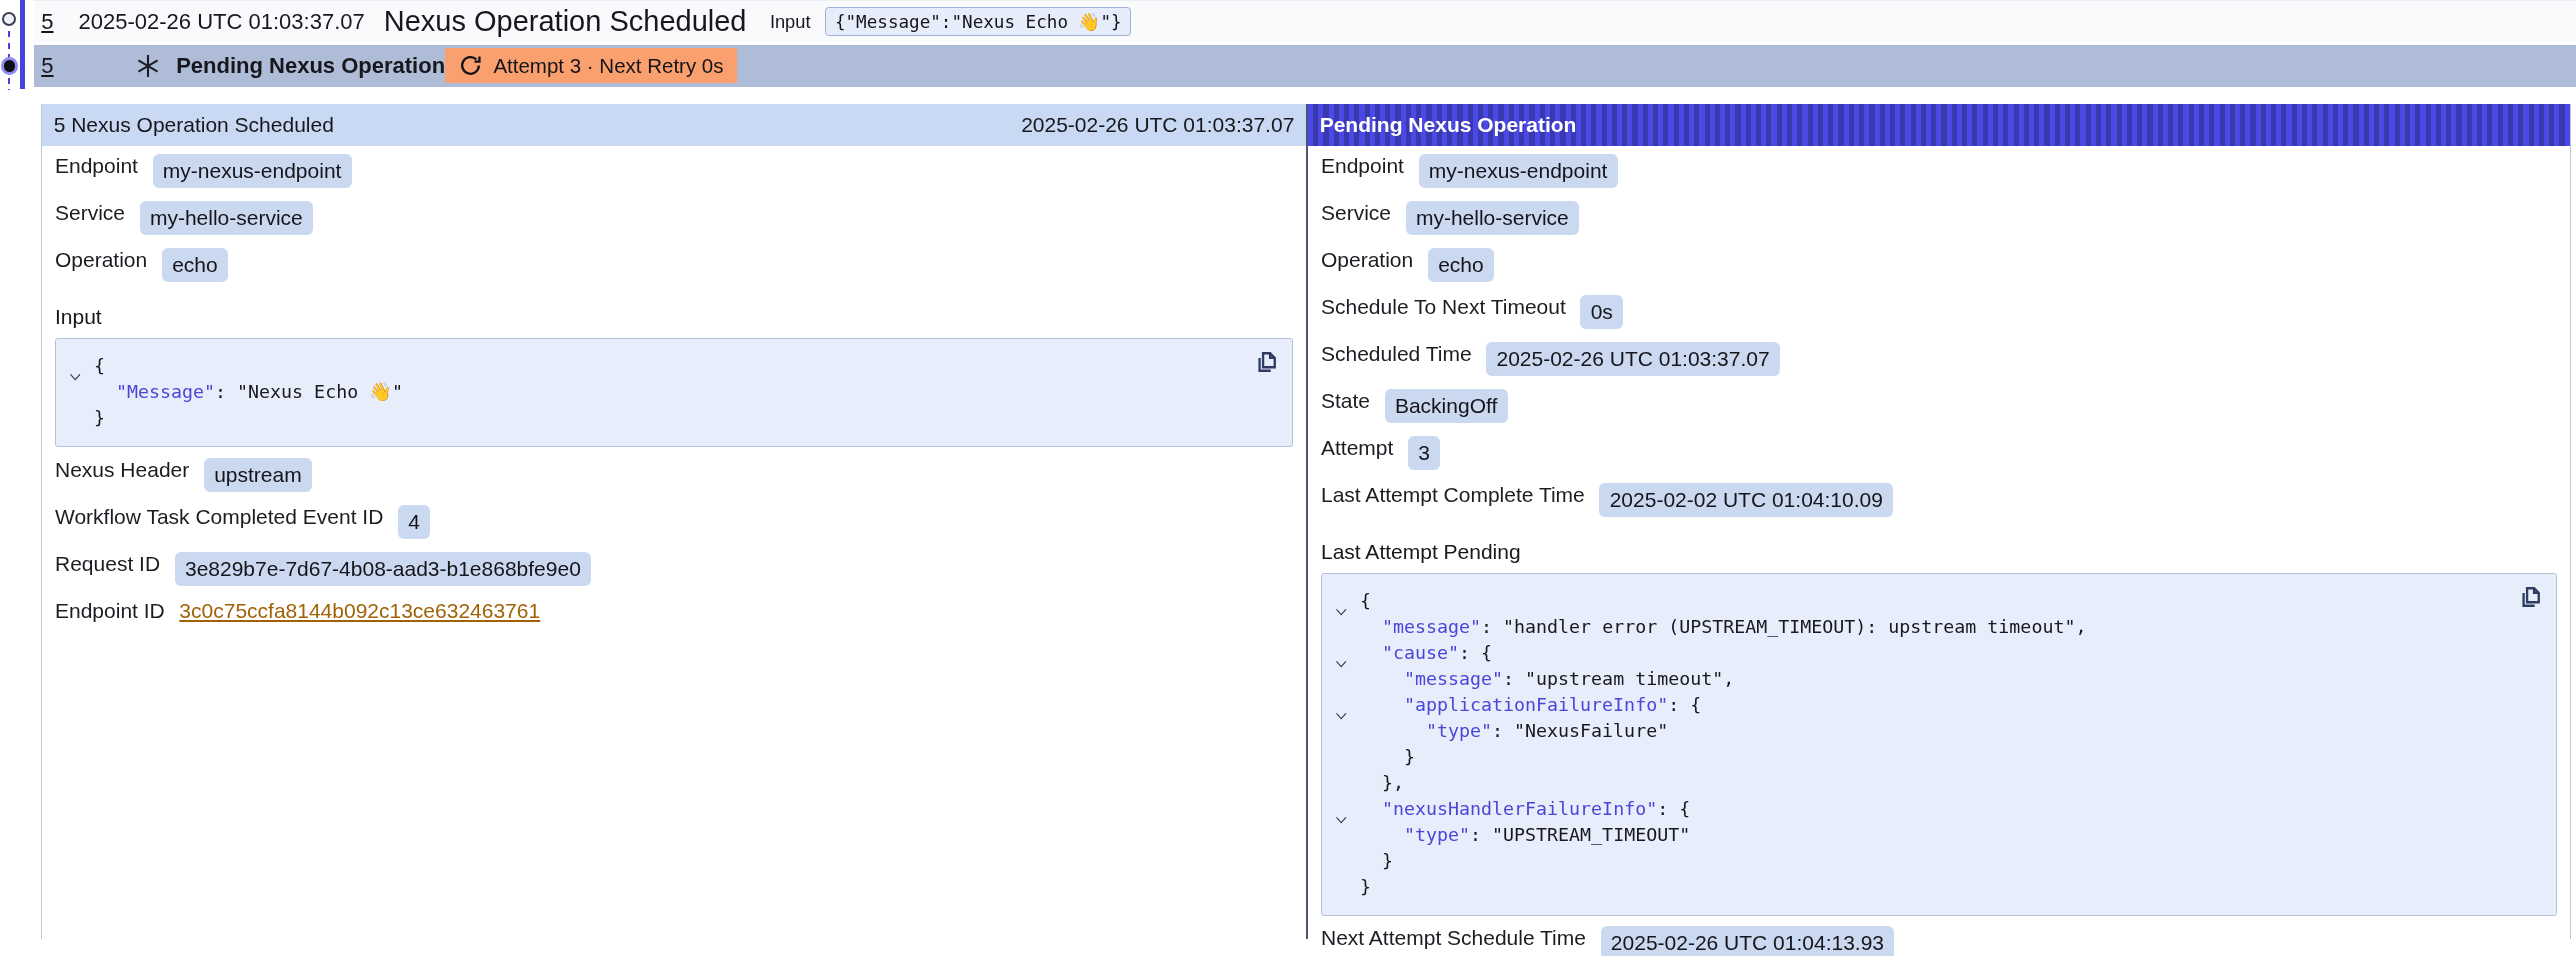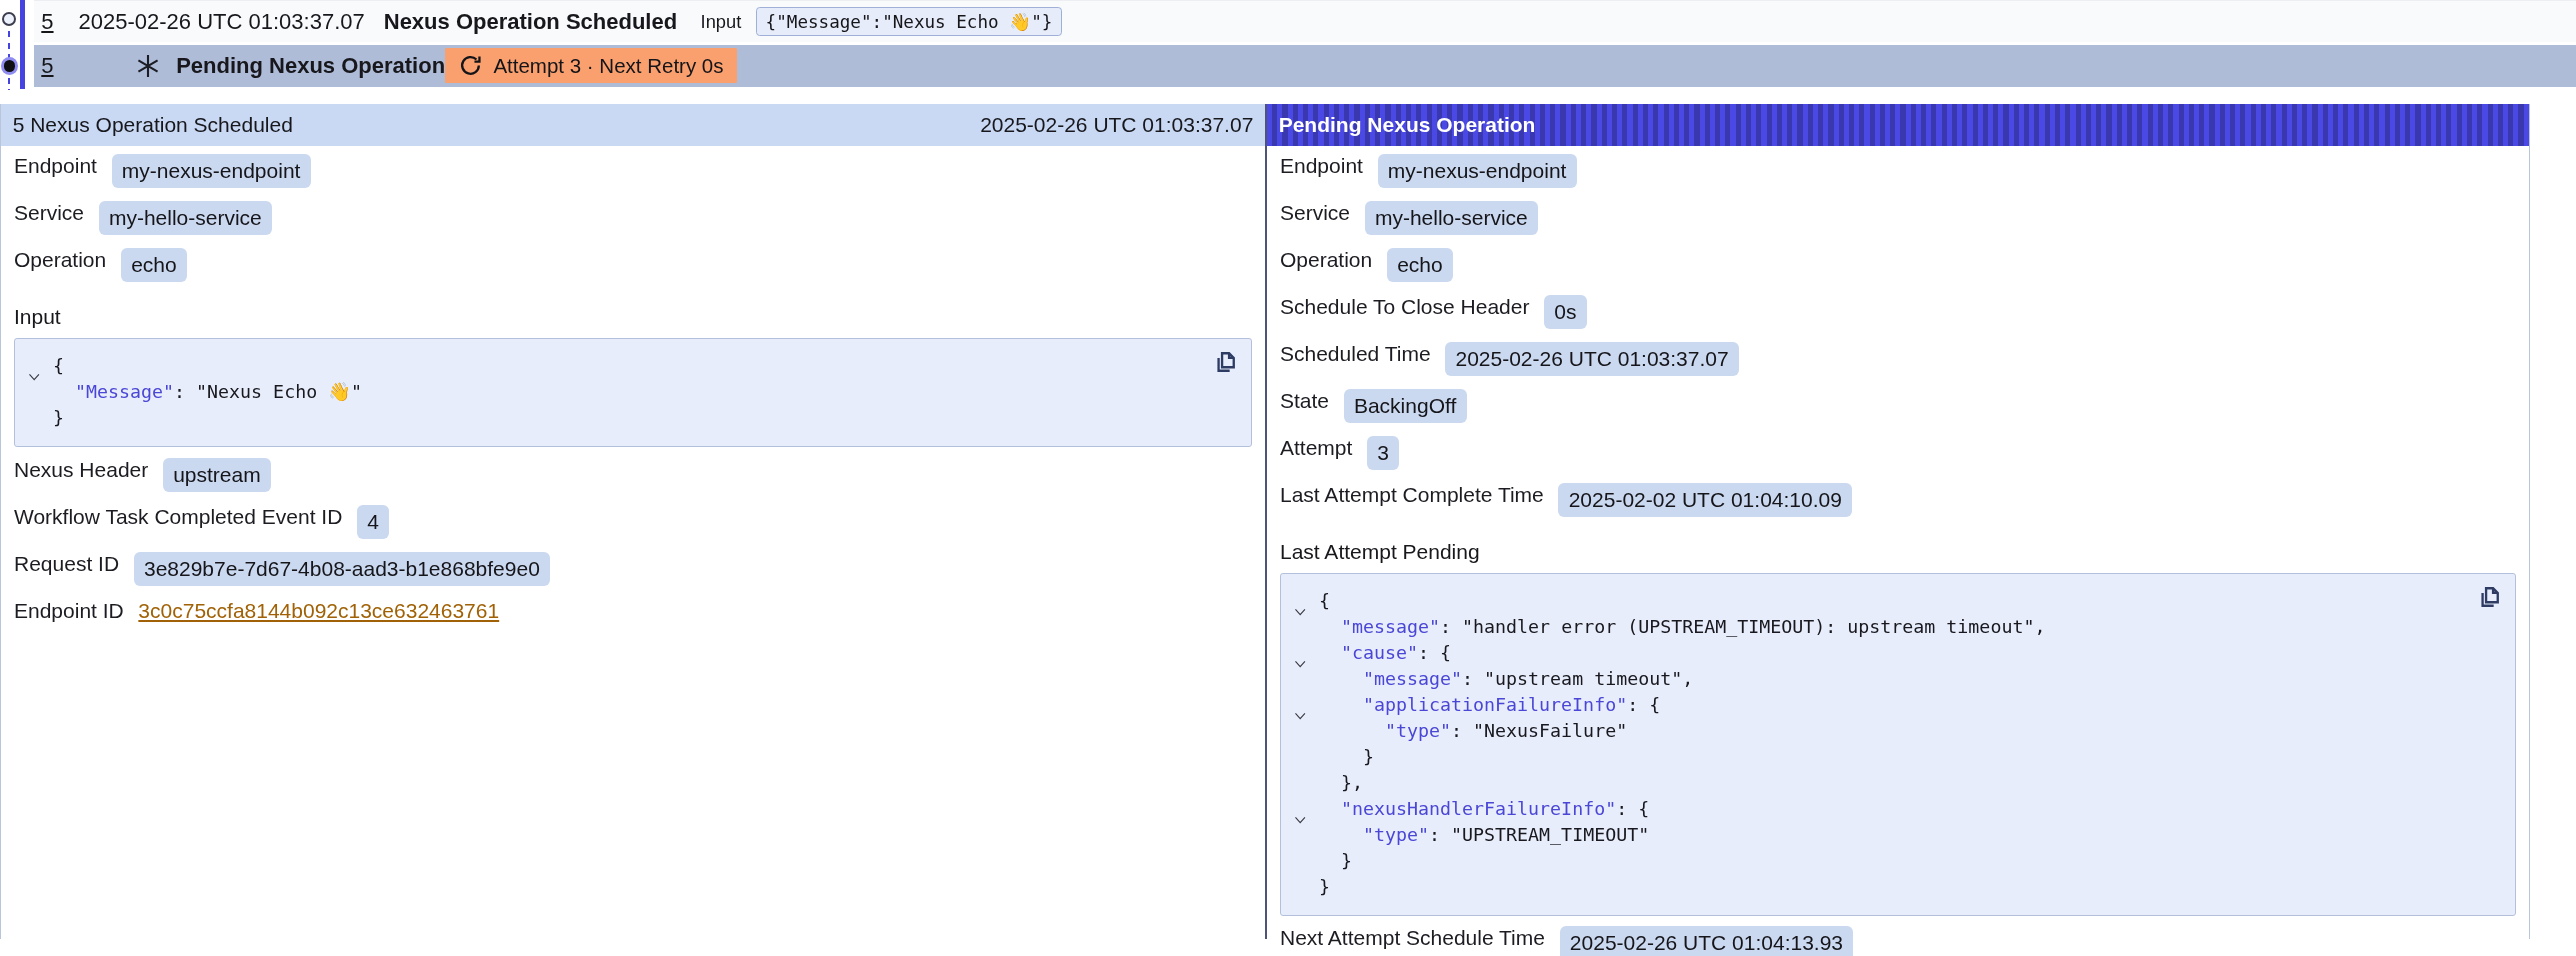--- a/index.html
+++ b/index.html
@@ -14,33 +14,33 @@
     background:#eef2fd;border:2.2px solid #3d3f4e}
   .rail-circle-filled{position:absolute;left:3.7px;top:60px;width:11.7px;height:11.7px;border-radius:50%;
     background:#101014;box-shadow:0 0 0 2.9px #8f8cf2}
 
   
   .row{display:flex;align-items:center}
   .row1{height:42px;background:#f8fafc;margin-left:34px;border-top:1.5px solid #eceef2}
   .row2{height:42px;background:#aebcd8;margin-left:34px;margin-top:2.9px}
   .ev-id{font-size:22px;color:#15151a;text-decoration:underline;padding-left:7.3px;cursor:pointer}
   .ev-time{font-size:22px;margin-left:25px}
-  .ev-title{font-size:22px;font-weight:700;margin-left:19px}
+  .ev-title{font-size:29px;font-weight:400;margin-left:19px}
   .ev-input-label{font-size:18.3px;margin-left:23.4px}
   .ev-chip{font-family:"DejaVu Sans Mono",monospace;font-size:17.6px;margin-left:14.6px;
     background:#e7ecfa;border:1.5px solid #9fafd8;border-radius:3.7px;padding:3.7px 8.8px;color:#15151a}
   .asterisk{width:28px;height:28px;margin-left:80px}
   .asterisk svg{width:28px;height:28px;stroke:#1c1c24;stroke-width:1.8;fill:none}
   .pending-title{font-size:22px;font-weight:700;margin-left:14.6px}
   .retry-badge{display:flex;align-items:center;gap:10.3px;background:#f9a06e;border-radius:1.5px;
     padding:5.1px 13px;font-size:20.5px;color:#141419}
   .retry-badge svg{width:25px;height:25px;stroke:#141419;stroke-width:2.2;fill:none}
 
   
-  .panels{display:flex;margin-top:17.6px;height:835px}
+  .panels{display:flex;margin-left:41px;margin-top:17.6px;height:835px}
   .panel{width:1265px;position:relative;background:#ffffff}
   .panel.left{border-left:1.5px solid #b9c5da}
   .panel.right{border-left:2.2px solid #4e5474;border-right:1.5px solid #b9c5da}
   .phead{height:42px;display:flex;align-items:center;justify-content:space-between;
     padding:0 11.7px;font-size:21px}
   .phead.blue{background:#c9d9f4}
   .phead.striped{background:repeating-linear-gradient(90deg,#4b49e6 0 5.1px,#3a38ae 5.1px 10.3px);
     color:#ffffff;font-weight:700}
   .fields{padding:7.3px 13px 0 13px}
   .field{height:47px;display:flex;align-items:flex-start;gap:14.6px}
@@ -163,21 +163,21 @@
         </div>
         <div class="field">
           <span class="flabel">Service</span>
           <span class="fbadge">my-hello-service</span>
         </div>
         <div class="field">
           <span class="flabel">Operation</span>
           <span class="fbadge">echo</span>
         </div>
         <div class="field">
-          <span class="flabel">Schedule To Close Header</span>
+          <span class="flabel">Schedule To Next Timeout</span>
           <span class="fbadge">0s</span>
         </div>
         <div class="field">
           <span class="flabel">Scheduled Time</span>
           <span class="fbadge">2025-02-26 UTC 01:03:37.07</span>
         </div>
         <div class="field">
           <span class="flabel">State</span>
           <span class="fbadge">BackingOff</span>
         </div>

